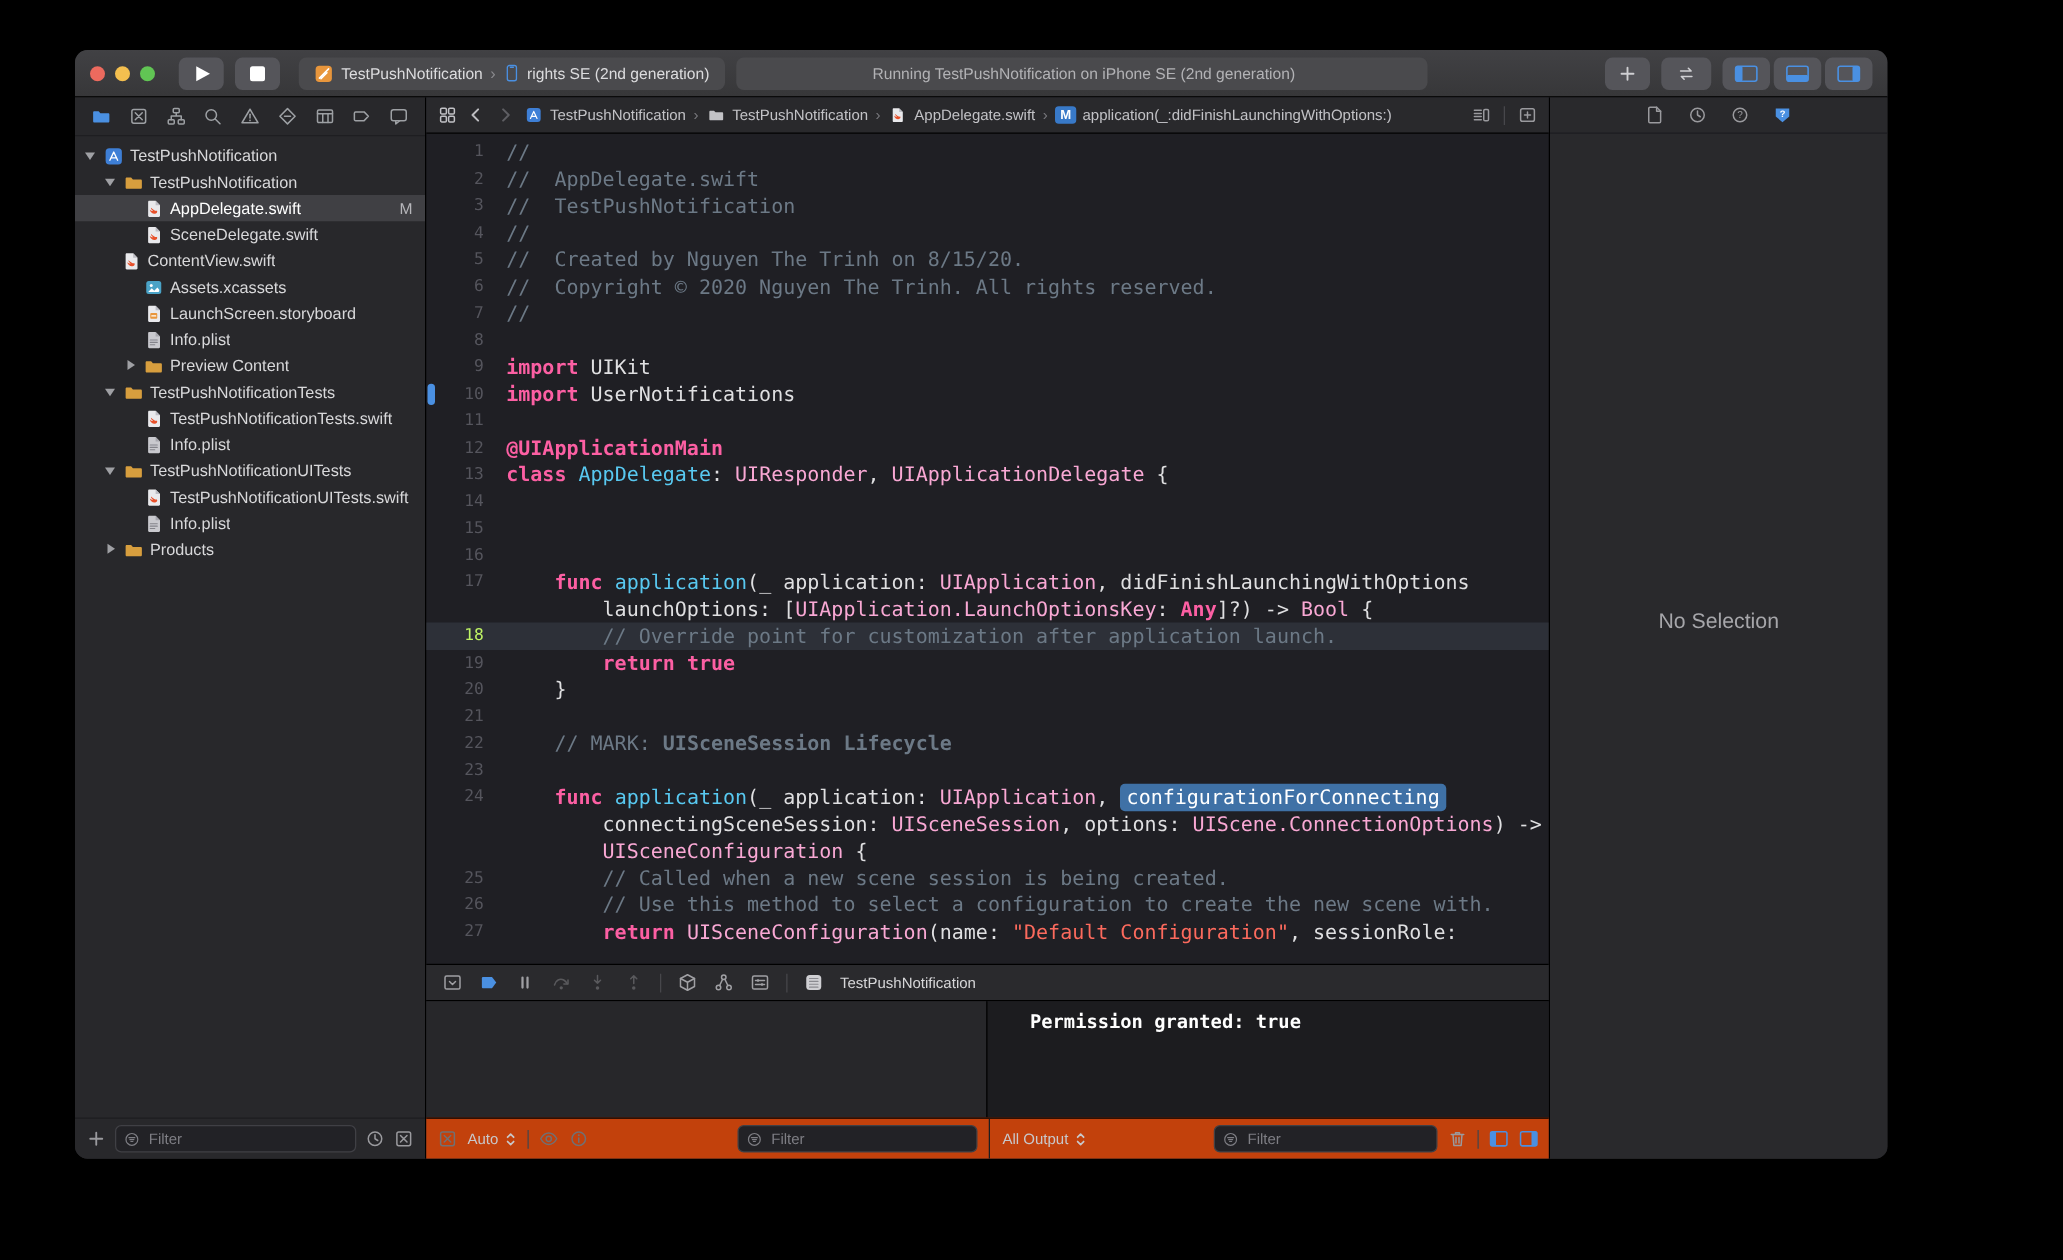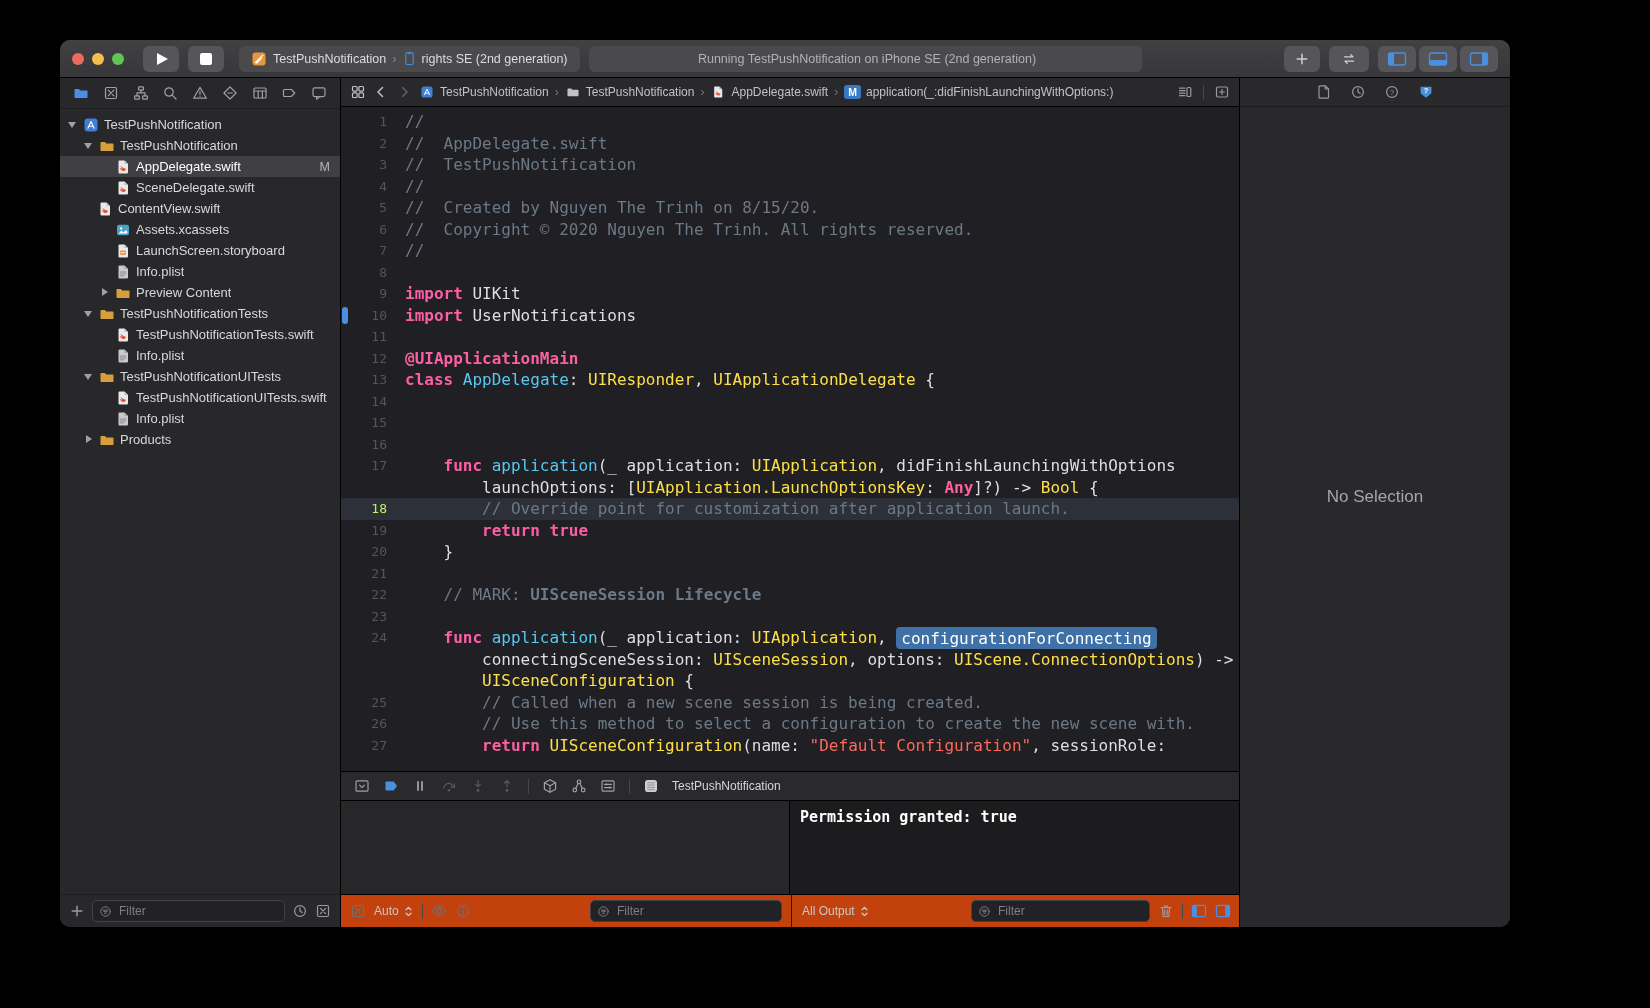--- a/index.html
+++ b/index.html
@@ -59,34 +59,34 @@
   
   .codearea{flex:1;padding-top:4px;overflow:hidden;position:relative;}
   .crow{height:21.5px;display:flex;align-items:center;position:relative;}
   .crow.hl{background:#2d3038;}
   .gut{width:46px;flex:0 0 46px;text-align:right;color:#55555d;font:13px "DejaVu Sans Mono",monospace;}
   .crow.hl .gut{color:#bef264;}
   .src{margin:0 0 0 18px;font:16px/21.5px "DejaVu Sans Mono",monospace;color:#dfdfe1;white-space:pre;}
   .tk-k{color:#fc5fa3;font-weight:700;}
   .tk-c{color:#6c7986;}
   .tk-cb{color:#6c7986;font-weight:700;}
-  .tk-t{color:#fde047;}
+  .tk-t{color:#f9a8d4;}
   .tk-d{color:#58c8f0;}
   .tk-s{color:#fc6a5d;}
   .tk-sel{background:#3f71a6;color:#fff;border-radius:4px;padding:1.5px 5px;}
   .changebar{position:absolute;left:1px;top:2px;width:6px;height:17px;border-radius:3px;background:#4a90e2;}
 
   
   .debugbar{flex:0 0 28px;background:#2a2a2d;border-top:1px solid #000;display:flex;align-items:center;gap:13px;padding:0 13px;color:#a0a0a4;}
   .debugbar .dim{opacity:.4;}
   .dbtarget{color:#d6d6d8;font-size:12px;}
   .panes{flex:0 0 93px;display:flex;border-top:1px solid #000;}
   .varpane{flex:1;background:#27272a;}
   .consolepane{width:450px;flex:0 0 450px;background:#1c1c1f;border-left:1px solid #000;padding:7px 10px;box-sizing:border-box;}
-  .consoletext{font:700 15px "DejaVu Sans Mono",monospace;color:#fff;white-space:pre;}
+  .consoletext{font:700 15px "DejaVu Sans Mono",monospace;color:#fff;white-space:pre;margin-left:24px;}
   .bottombar{flex:0 0 32px;border-top:1px solid #000;background:#c2410c;display:flex;}
   .bbleft{width:450px;flex:0 0 450px;display:flex;align-items:center;gap:8px;padding:0 9px;color:#9a9a9e;font-size:12px;box-sizing:border-box;}
   .bbright{width:450px;flex:0 0 450px;border-left:1px solid #1d1d20;display:flex;align-items:center;gap:8px;padding:0 10px;color:#c8c8cb;font-size:12px;box-sizing:border-box;justify-content:space-between;}
   .scopesel{display:flex;align-items:center;gap:4px;color:#c8c8cb;}
   .bbdiv{width:1px;height:15px;background:#45454a;}
   .field.mid{flex:0 0 178px;margin-left:auto;}
   .field.con{flex:0 0 165px;margin-left:auto;}
   .bluetool{color:#4a90e2;}
 
   

